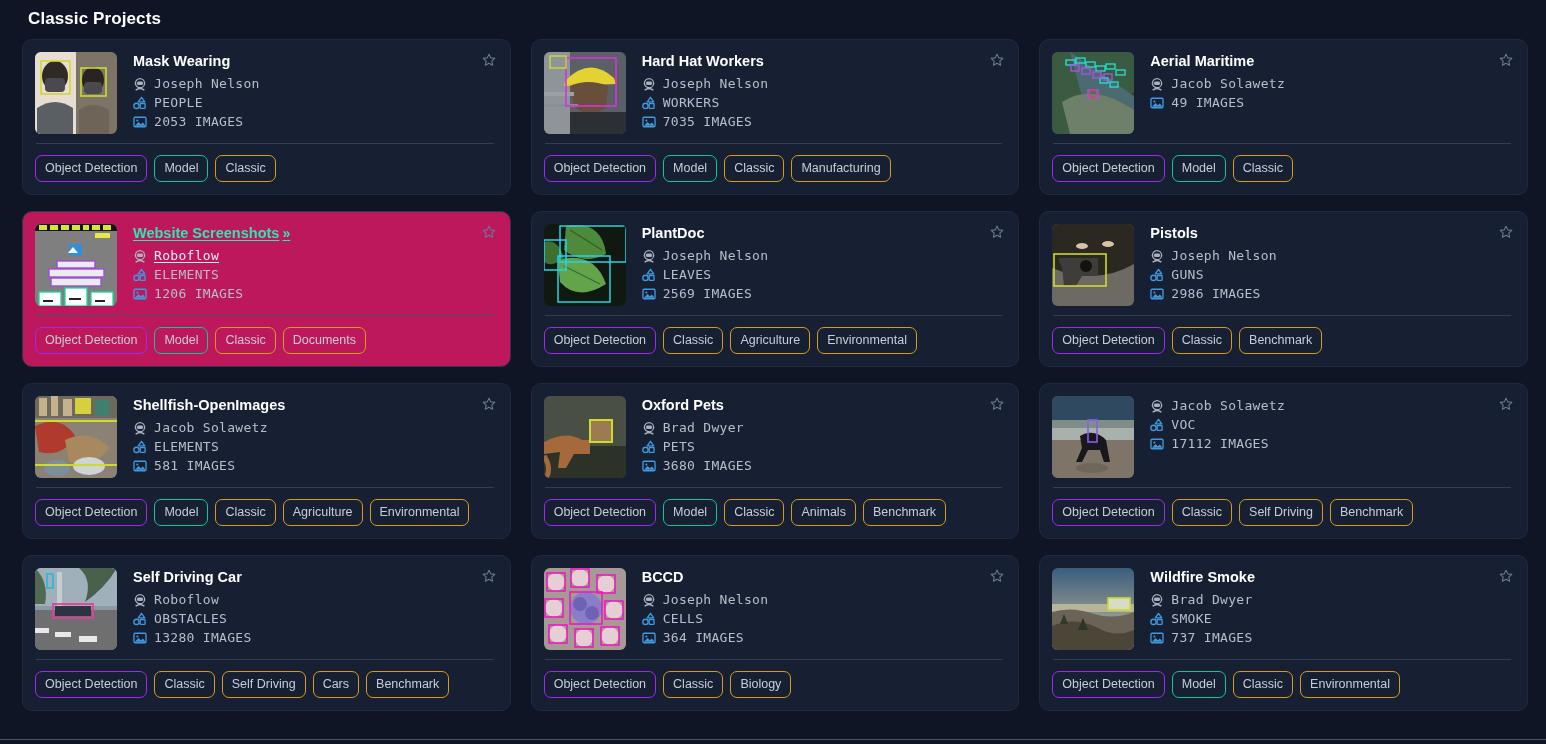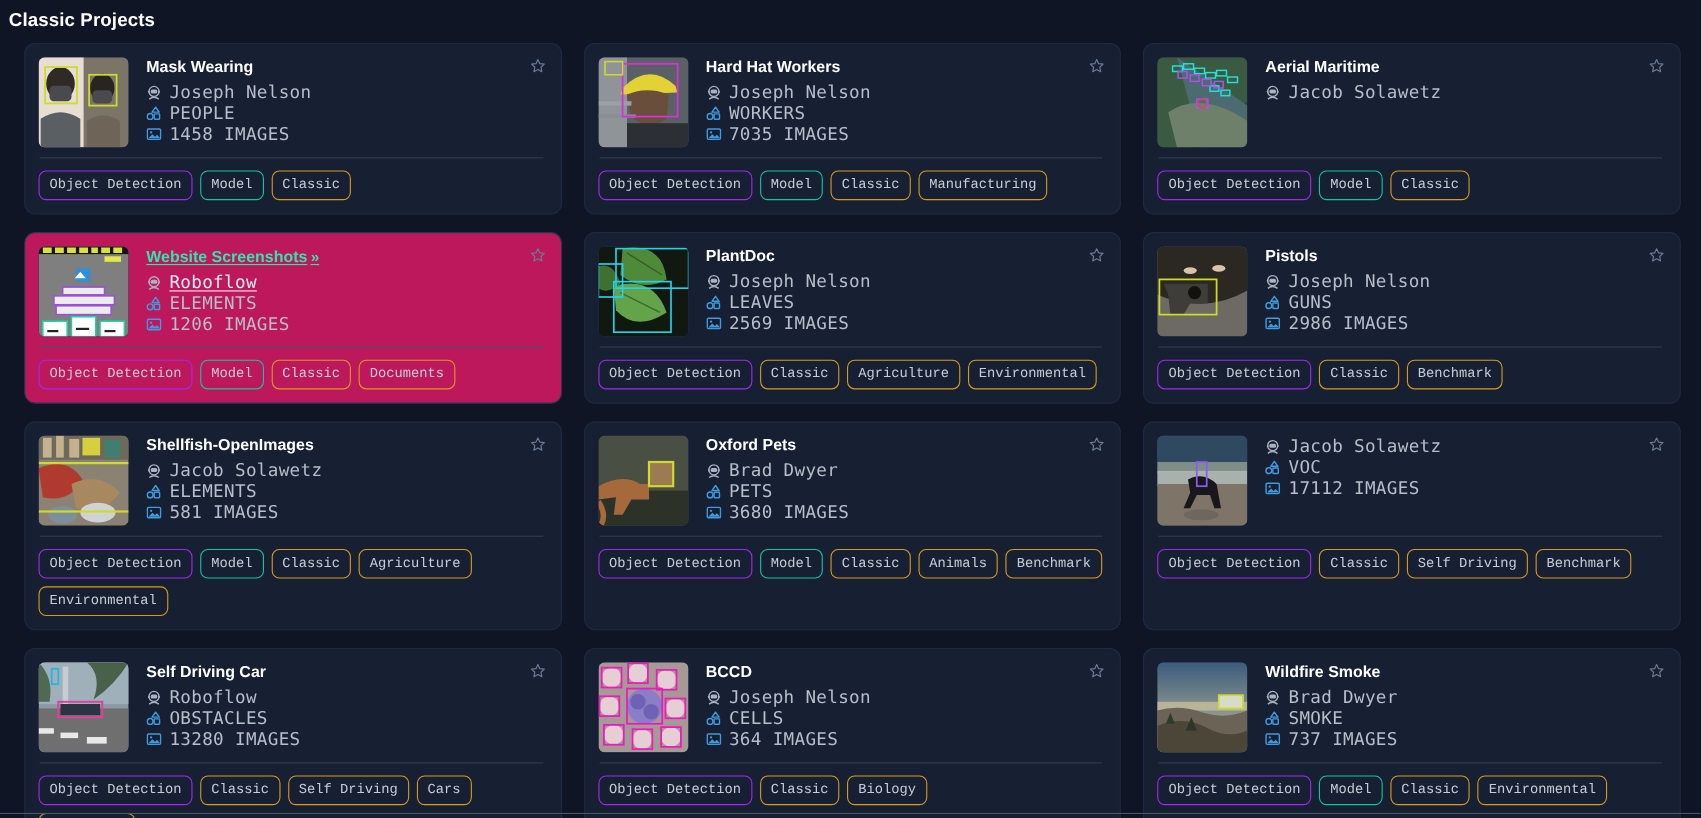--- a/index.html
+++ b/index.html
@@ -16,21 +16,21 @@
     position: relative;
     width: 1546px;
     height: 744px;
     background: #0f1525;
   }
 
   .page-title {
     font-size: 17px;
     font-weight: bold;
     color: #ffffff;
-    padding: 8px 0 0 8px;
+    padding: 8px 0 0 28px;
     letter-spacing: 0.1px;
     line-height: 22px;
   }
 
   .grid {
     display: grid;
     grid-template-columns: repeat(3, 1fr);
     column-gap: 20px;
     row-gap: 16px;
     padding: 9px 18px 0 22px;
@@ -99,21 +99,21 @@
   }
   .meta-row .ic {
     width: 14px;
     height: 14px;
     flex: 0 0 14px;
     margin-right: 7px;
     display: block;
   }
   .meta-row .txt {
     font-family: "DejaVu Sans Mono", "Liberation Mono", monospace;
-    font-size: 16px;
+    font-size: 13px;
     color: #b7bec9;
     letter-spacing: 0.3px;
     line-height: 14px;
     white-space: nowrap;
   }
   .card.hovered .meta-row.author .txt {
     text-decoration: underline;
     text-underline-offset: 2px;
     color: #e9edf3;
   }
@@ -133,21 +133,20 @@
   }
   .tag {
     font-size: 12.5px;
     line-height: 14px;
     color: #c7cdd6;
     border-radius: 7px;
     padding: 5px 9px 6px;
     border: 1px solid #888;
     background: transparent;
     white-space: nowrap;
-    font-family: Liberation Mono, monospace;
   }
   .tag.purple { border-color: #a228f0; }
   .tag.teal   { border-color: #0fc79b; }
   .tag.amber  { border-color: #d99a1b; }
 
   .star {
     position: absolute;
     top: 12px;
     right: 13px;
     width: 16px;
@@ -208,21 +207,21 @@
     <path d="M9.7 1.6 L13.4 6.8 H6 Z" fill="none" stroke="#3f9ae0" stroke-width="1.5" stroke-linejoin="round"></path>
   </svg>
           <span class="txt">PEOPLE</span>
         </div>
         <div class="meta-row">
           <svg viewBox="0 0 16 16" class="ic">
     <rect x="1.1" y="2.6" width="13.8" height="10.8" rx="1.4" fill="none" stroke="#3f9ae0" stroke-width="1.5"></rect>
     <circle cx="5" cy="6.2" r="1.2" fill="#3f9ae0"></circle>
     <path d="M2.2 12.2 L6.3 8.1 L9 10.6 L11.2 8.6 L13.9 11.6 L13.9 12.2 Z" fill="#3f9ae0"></path>
   </svg>
-          <span class="txt">1458 IMAGES</span>
+          <span class="txt">2053 IMAGES</span>
         </div>
       </div>
     </div>
     <svg class="star" viewBox="0 0 24 24">
     <path d="M12 3.2 l2.6 5.6 6.1 .7 -4.5 4.2 1.2 6.1 -5.4 -3 -5.4 3 1.2 -6.1 -4.5 -4.2 6.1 -.7Z" fill="none" stroke="#6b7a95" stroke-width="1.6" stroke-linejoin="round"></path>
   </svg>
     <div class="divider"></div>
     <div class="tags">
           <span class="tag purple">Object Detection</span>
           <span class="tag teal">Model</span>
@@ -321,20 +320,28 @@
         </div>
         <div class="meta-row author">
           <svg viewBox="0 0 16 16" class="ic">
     <circle cx="8" cy="7" r="5.2" fill="none" stroke="#aab2bf" stroke-width="1.4"></circle>
     <rect x="4.6" y="5" width="6.8" height="4.2" rx="1.6" fill="#aab2bf"></rect>
     <rect x="2" y="6.2" width="1.5" height="2.4" rx="0.6" fill="#aab2bf"></rect>
     <rect x="12.5" y="6.2" width="1.5" height="2.4" rx="0.6" fill="#aab2bf"></rect>
     <path d="M3 15 Q8 11.2 13 15" fill="none" stroke="#aab2bf" stroke-width="1.5"></path>
   </svg>
           <span class="txt">Jacob Solawetz</span>
+        </div>
+        <div class="meta-row">
+          <svg viewBox="0 0 16 16" class="ic">
+    <rect x="1.1" y="2.6" width="13.8" height="10.8" rx="1.4" fill="none" stroke="#3f9ae0" stroke-width="1.5"></rect>
+    <circle cx="5" cy="6.2" r="1.2" fill="#3f9ae0"></circle>
+    <path d="M2.2 12.2 L6.3 8.1 L9 10.6 L11.2 8.6 L13.9 11.6 L13.9 12.2 Z" fill="#3f9ae0"></path>
+  </svg>
+          <span class="txt">49 IMAGES</span>
         </div>
       </div>
     </div>
     <svg class="star" viewBox="0 0 24 24">
     <path d="M12 3.2 l2.6 5.6 6.1 .7 -4.5 4.2 1.2 6.1 -5.4 -3 -5.4 3 1.2 -6.1 -4.5 -4.2 6.1 -.7Z" fill="none" stroke="#6b7a95" stroke-width="1.6" stroke-linejoin="round"></path>
   </svg>
     <div class="divider"></div>
     <div class="tags">
           <span class="tag purple">Object Detection</span>
           <span class="tag teal">Model</span>

